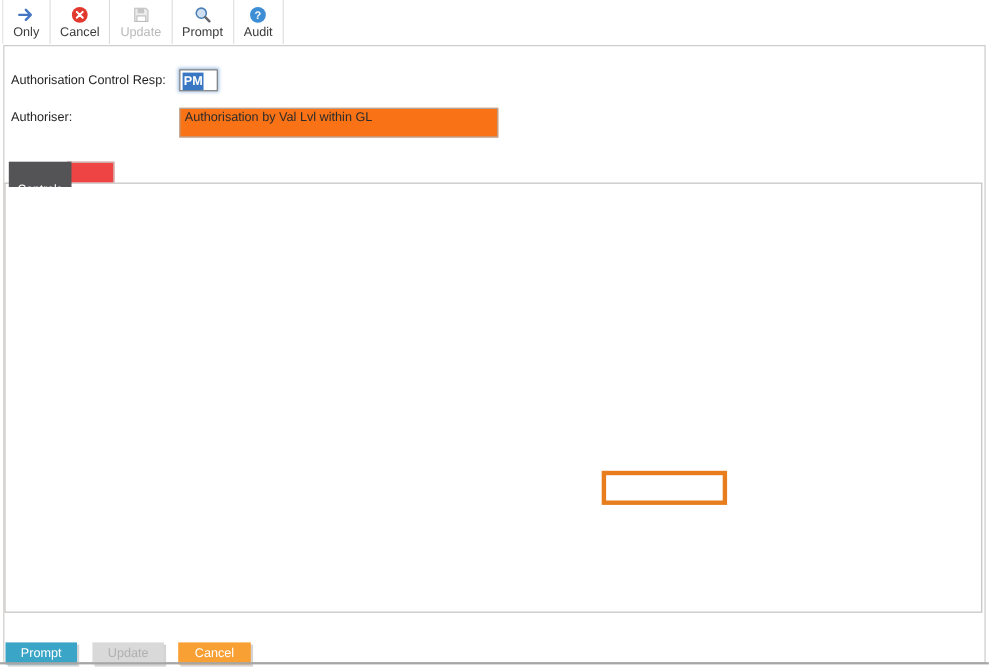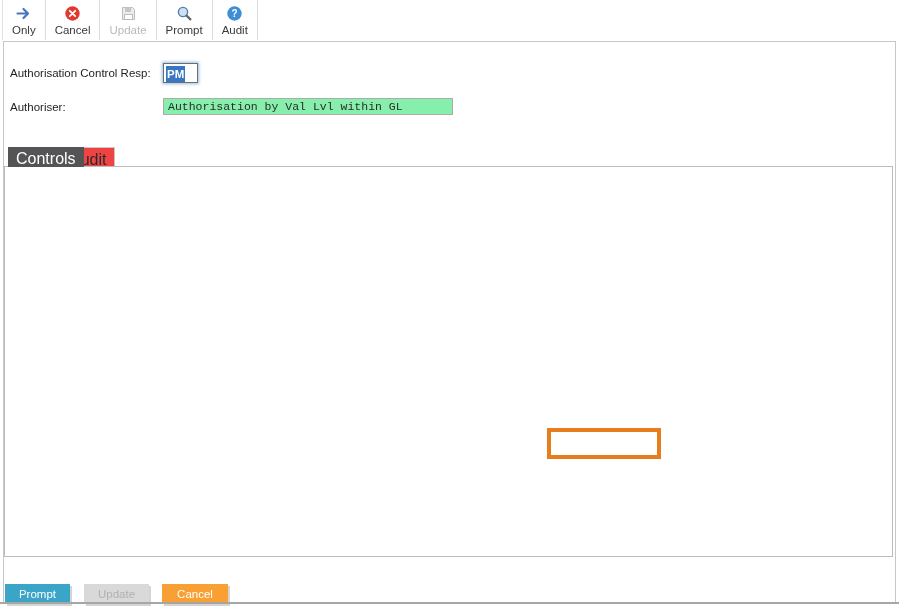--- a/index.html
+++ b/index.html
@@ -17,33 +17,33 @@
   .tb-item.disabled .tb-label { color:#b9b9b9; }
   .tb-icon { width:17px; height:17px; display:block; }
 
   
   .window { position:absolute; left:3px; top:41px; width:893px; height:562px;
             border:1px solid #c9c7c5; background:#fff; }
   .bottom-line { position:absolute; left:0; top:602px; width:899px; height:2px; background:#a6a6a6; }
 
   .fld-label { position:absolute; font-size:11.5px; color:#1f1f1f; white-space:nowrap; }
 
-  .txt-readonly { position:absolute; background:#86efac; border:1px solid #aeaca9;
-                  font-family:Liberation Mono, monospace; font-size:11.5px; color:#2b2b2b;
-                  padding:0 4px; height:17px; }
+  .txt-readonly { position:absolute; background:#f97316; border:1px solid #aeaca9;
+                  font-family:Liberation Sans, sans-serif; font-size:11.5px; color:#2b2b2b;
+                  padding:0 4px; height:27px; }
 
   
   .code-input { position:absolute; left:163px; top:63px; width:35px; height:20px; background:#fff;
                 border:1px solid #6e6e6e; box-shadow:0 0 3px 1px #9abce0; display:flex;
                 align-items:flex-end; padding-left:2px; cursor:text; }
   .code-input .sel { background:#3a77c2; color:#fff; font-size:11.5px; font-weight:bold;
                      padding:1px 1px; line-height:14px; }
 
   
-  .tab { position:absolute; top:147px; font-size:16px; padding:3px 8px 4px; height:20px; cursor:pointer; }
+  .tab { position:absolute; top:147px; font-size:11px; padding:19px 8px 4px; height:20px; cursor:pointer; }
   .tab.active { left:8px; background:#545457; color:#fff; z-index:3; }
   .tab.inactive { left:61px; background:#ef4444; color:#2b2b2b; border:1px solid #c9c7c5;
                   border-bottom:none; height:19px; z-index:1; }
 
   .tab-panel { position:absolute; left:4px; top:166px; width:889px; height:391px;
                border:1px solid #bebcba; background:#fff; z-index:2; }
 
   
   .groupbox { position:absolute; border:1px solid #c9c7c4; background:#fff; }
   .gb-title { position:absolute; top:-8px; left:5px; background:#fff; padding:0 4px;

